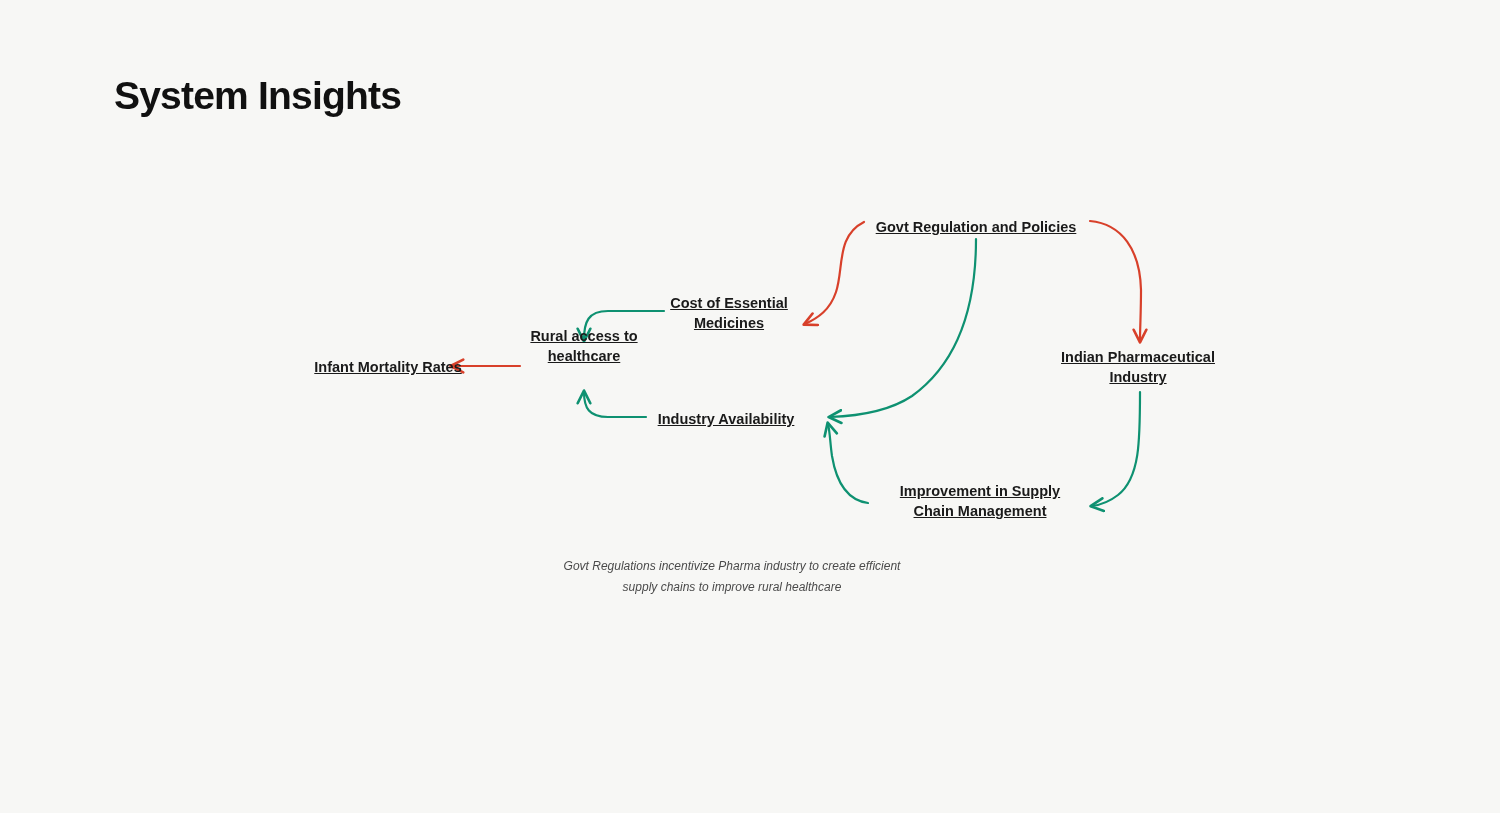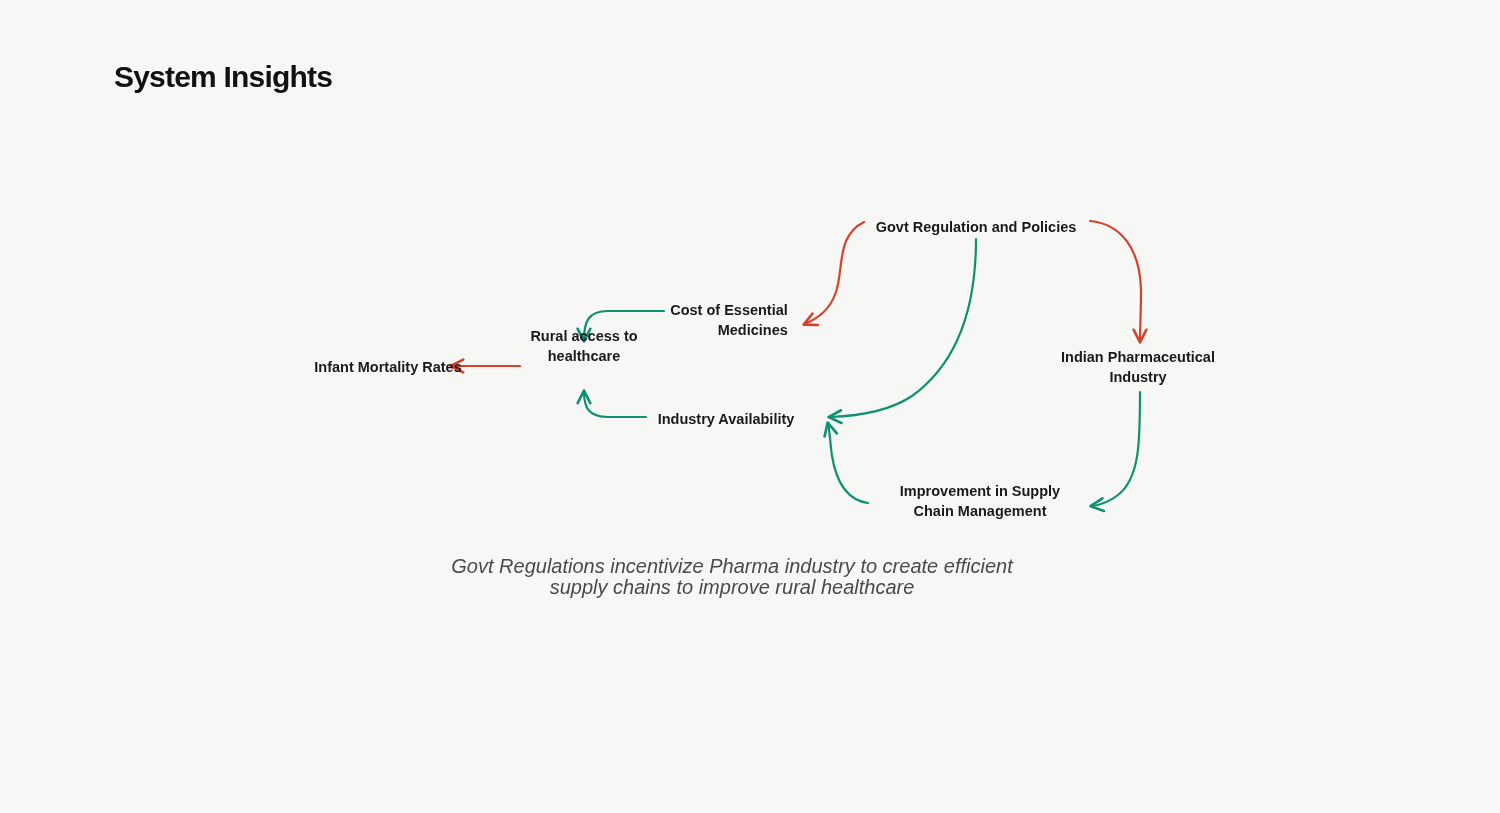--- a/index.html
+++ b/index.html
@@ -10,22 +10,22 @@
     width: 1500px;
     height: 813px;
     background: #f7f7f5;
     font-family: "Liberation Sans", sans-serif;
     overflow: hidden;
     position: relative;
   }
   #page-title {
     position: absolute;
     left: 114px;
-    top: 60px;
-    font-size: 30px;
+    top: 74px;
+    font-size: 39px;
     font-weight: 700;
     letter-spacing: -0.8px;
     color: #111111;
     white-space: nowrap;
   }
   #diagram {
     position: absolute;
     left: 0;
     top: 0;
     width: 1500px;
@@ -34,24 +34,25 @@
   .node-label {
     position: absolute;
     font-size: 14.5px;
     font-weight: 700;
     color: #1a1a1a;
     line-height: 20px;
     text-align: center;
     white-space: pre-line;
     transform: translate(-50%, -50%);
     z-index: 3;
+    text-decoration: underline;
   }
   .caption {
     position: absolute;
-    font-size: 20px;
+    font-size: 12px;
     font-style: italic;
     color: #4a4a4a;
     line-height: 21px;
     text-align: center;
     white-space: pre-line;
     transform: translateX(-50%);
     z-index: 3;
   }
   svg.edges {
     position: absolute;
@@ -92,21 +93,21 @@
 
     <path d="M 646 417 L 608 417 C 589 417, 584 408, 584 392" fill="none" stroke="#0e9171" stroke-width="2.2" stroke-linecap="round" marker-end="url(#arrow-teal)"></path>
 
     <path d="M 1140 392 C 1140 440, 1140 478, 1118 495 C 1109 502, 1100 505, 1092 506" fill="none" stroke="#0e9171" stroke-width="2.2" stroke-linecap="round" marker-end="url(#arrow-teal)"></path>
 
     <path d="M 868 503 C 846 500, 836 480, 832 456 C 830 442, 830 432, 828 424" fill="none" stroke="#0e9171" stroke-width="2.2" stroke-linecap="round" marker-end="url(#arrow-teal)"></path>
   </svg>
 
   <div class="node-label" style="left:976px; top:227px;">Govt Regulation and Policies</div>
 
-  <div class="node-label" style="left:729px; top:320px;text-align:right;">Cost of Essential
+  <div class="node-label" style="left:729px; top:313px;">Cost of Essential
 Medicines</div>
 
   <div class="node-label" style="left:584px; top:346px;">Rural access to
 healthcare</div>
 
   <div class="node-label" style="left:364px; top:367px;margin-left:24px;">Infant Mortality Rates</div>
 
   <div class="node-label" style="left:726px; top:419px;">Industry Availability</div>
 
   <div class="node-label" style="left:980px; top:501px;">Improvement in Supply

